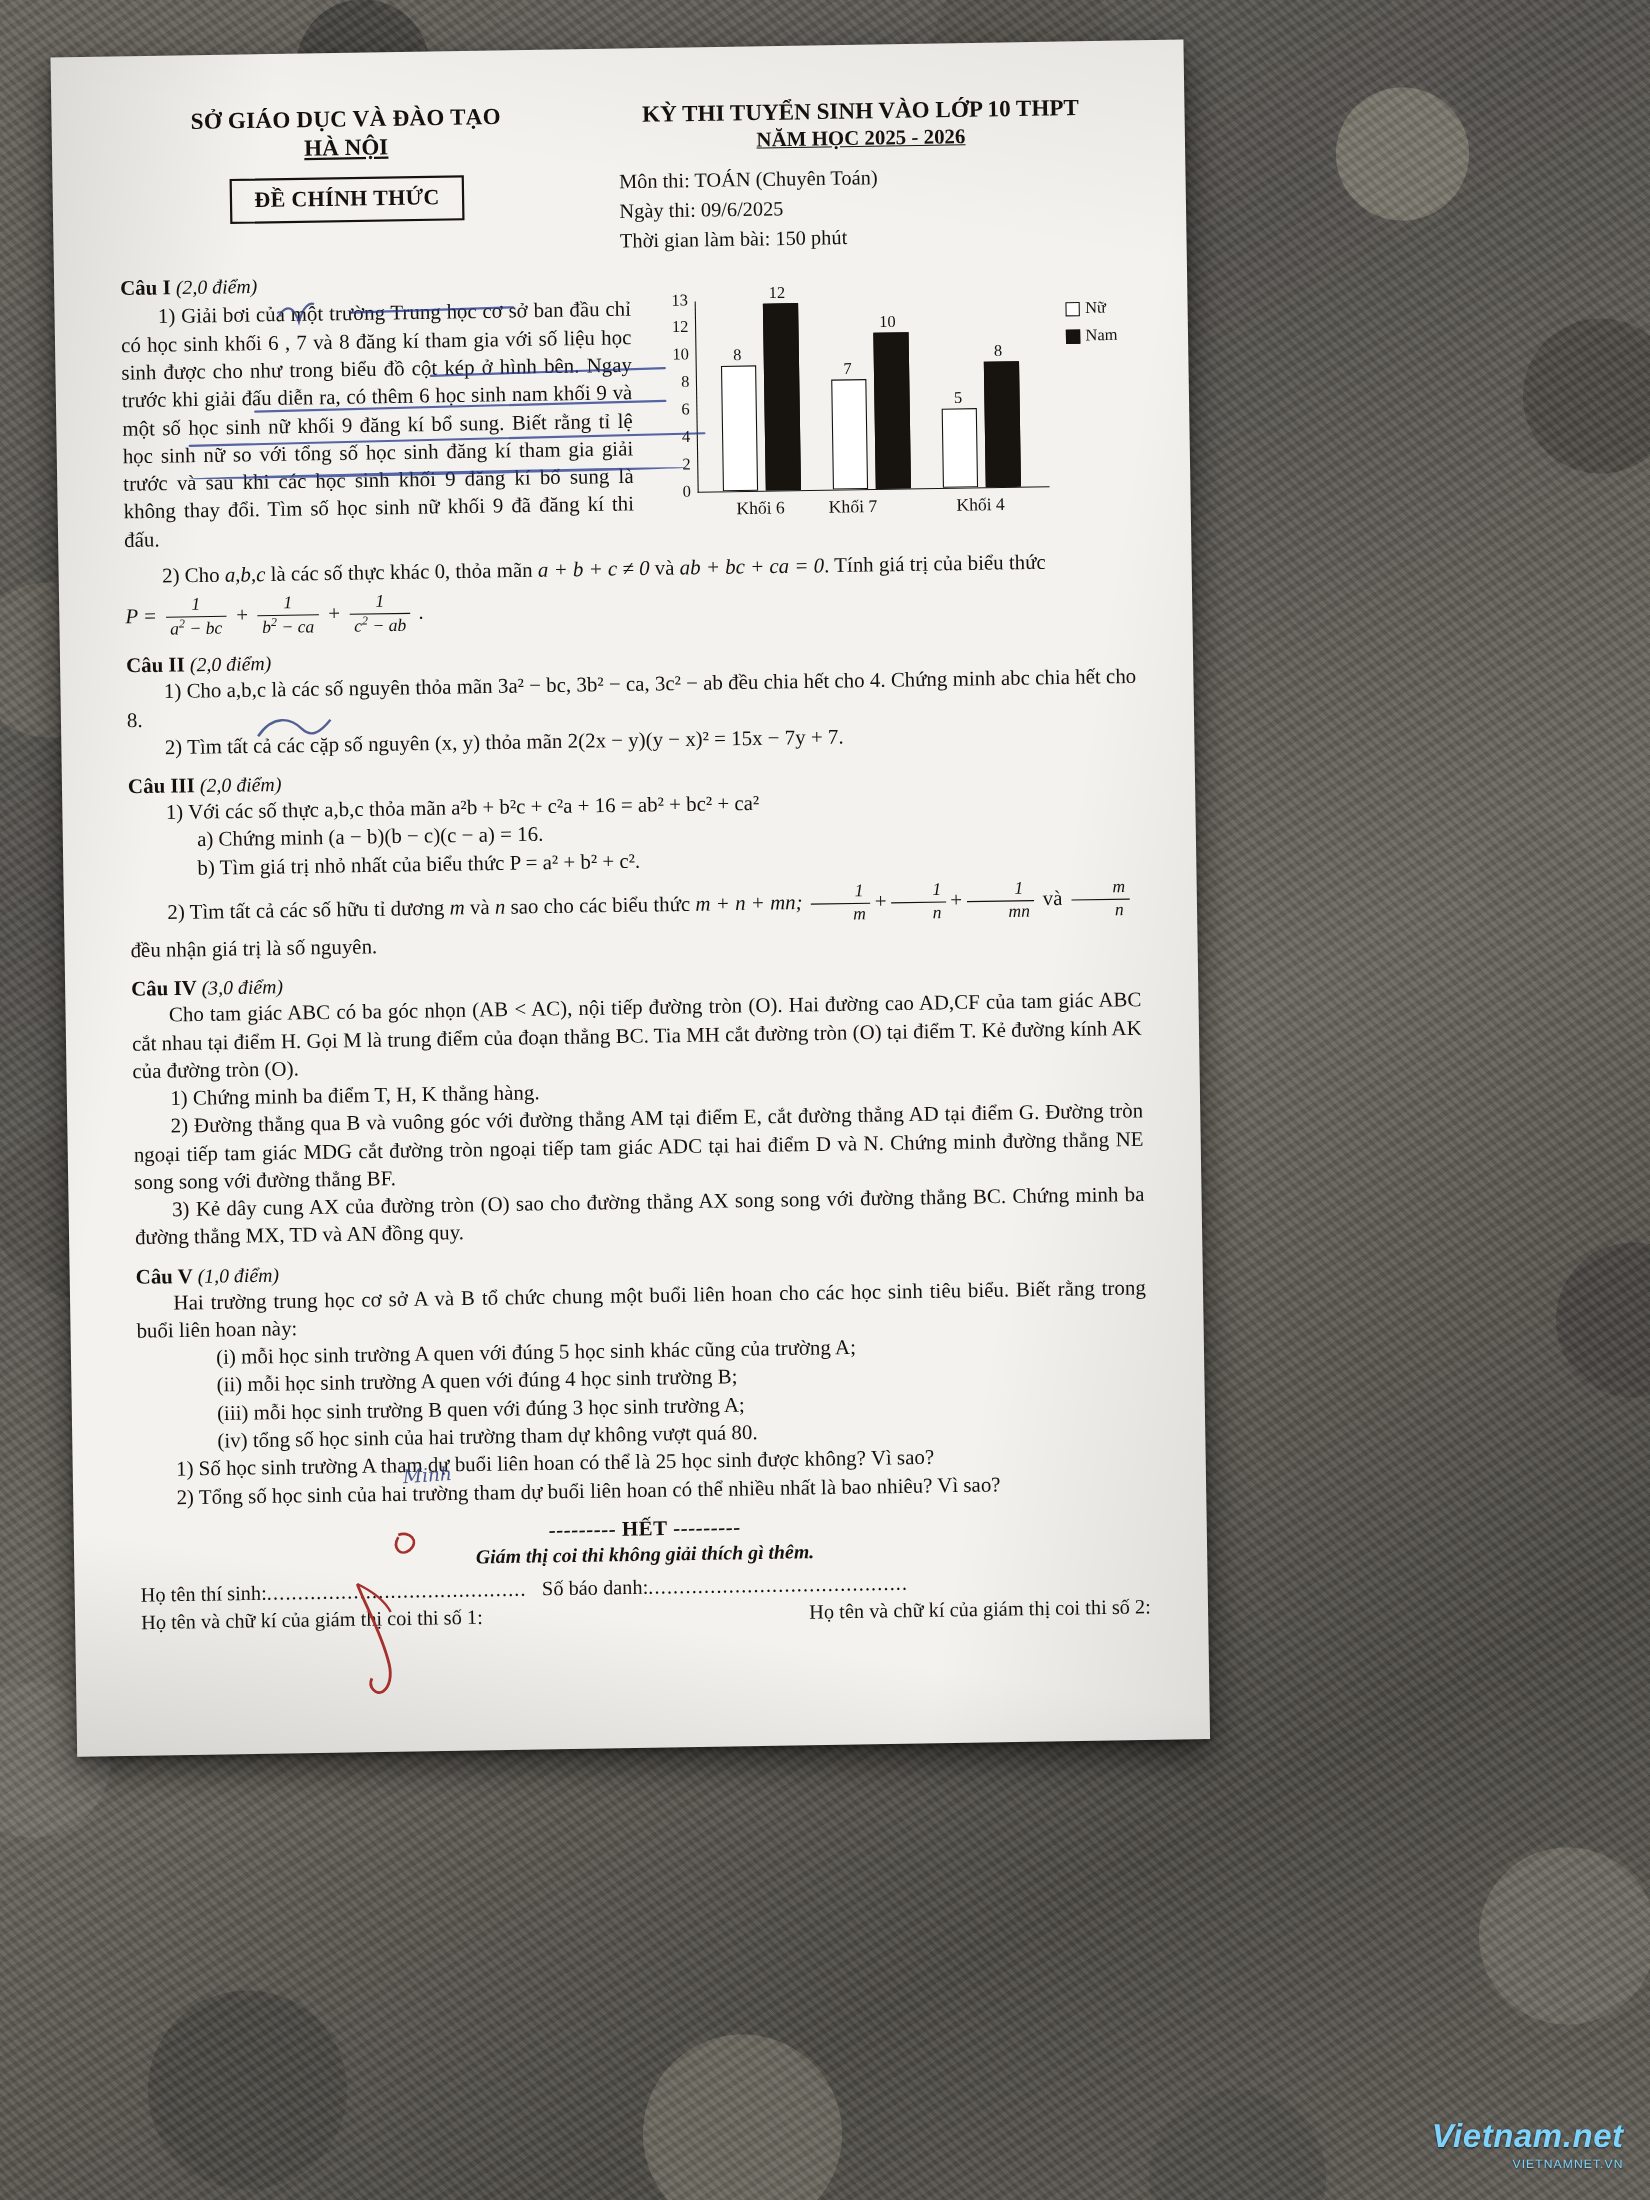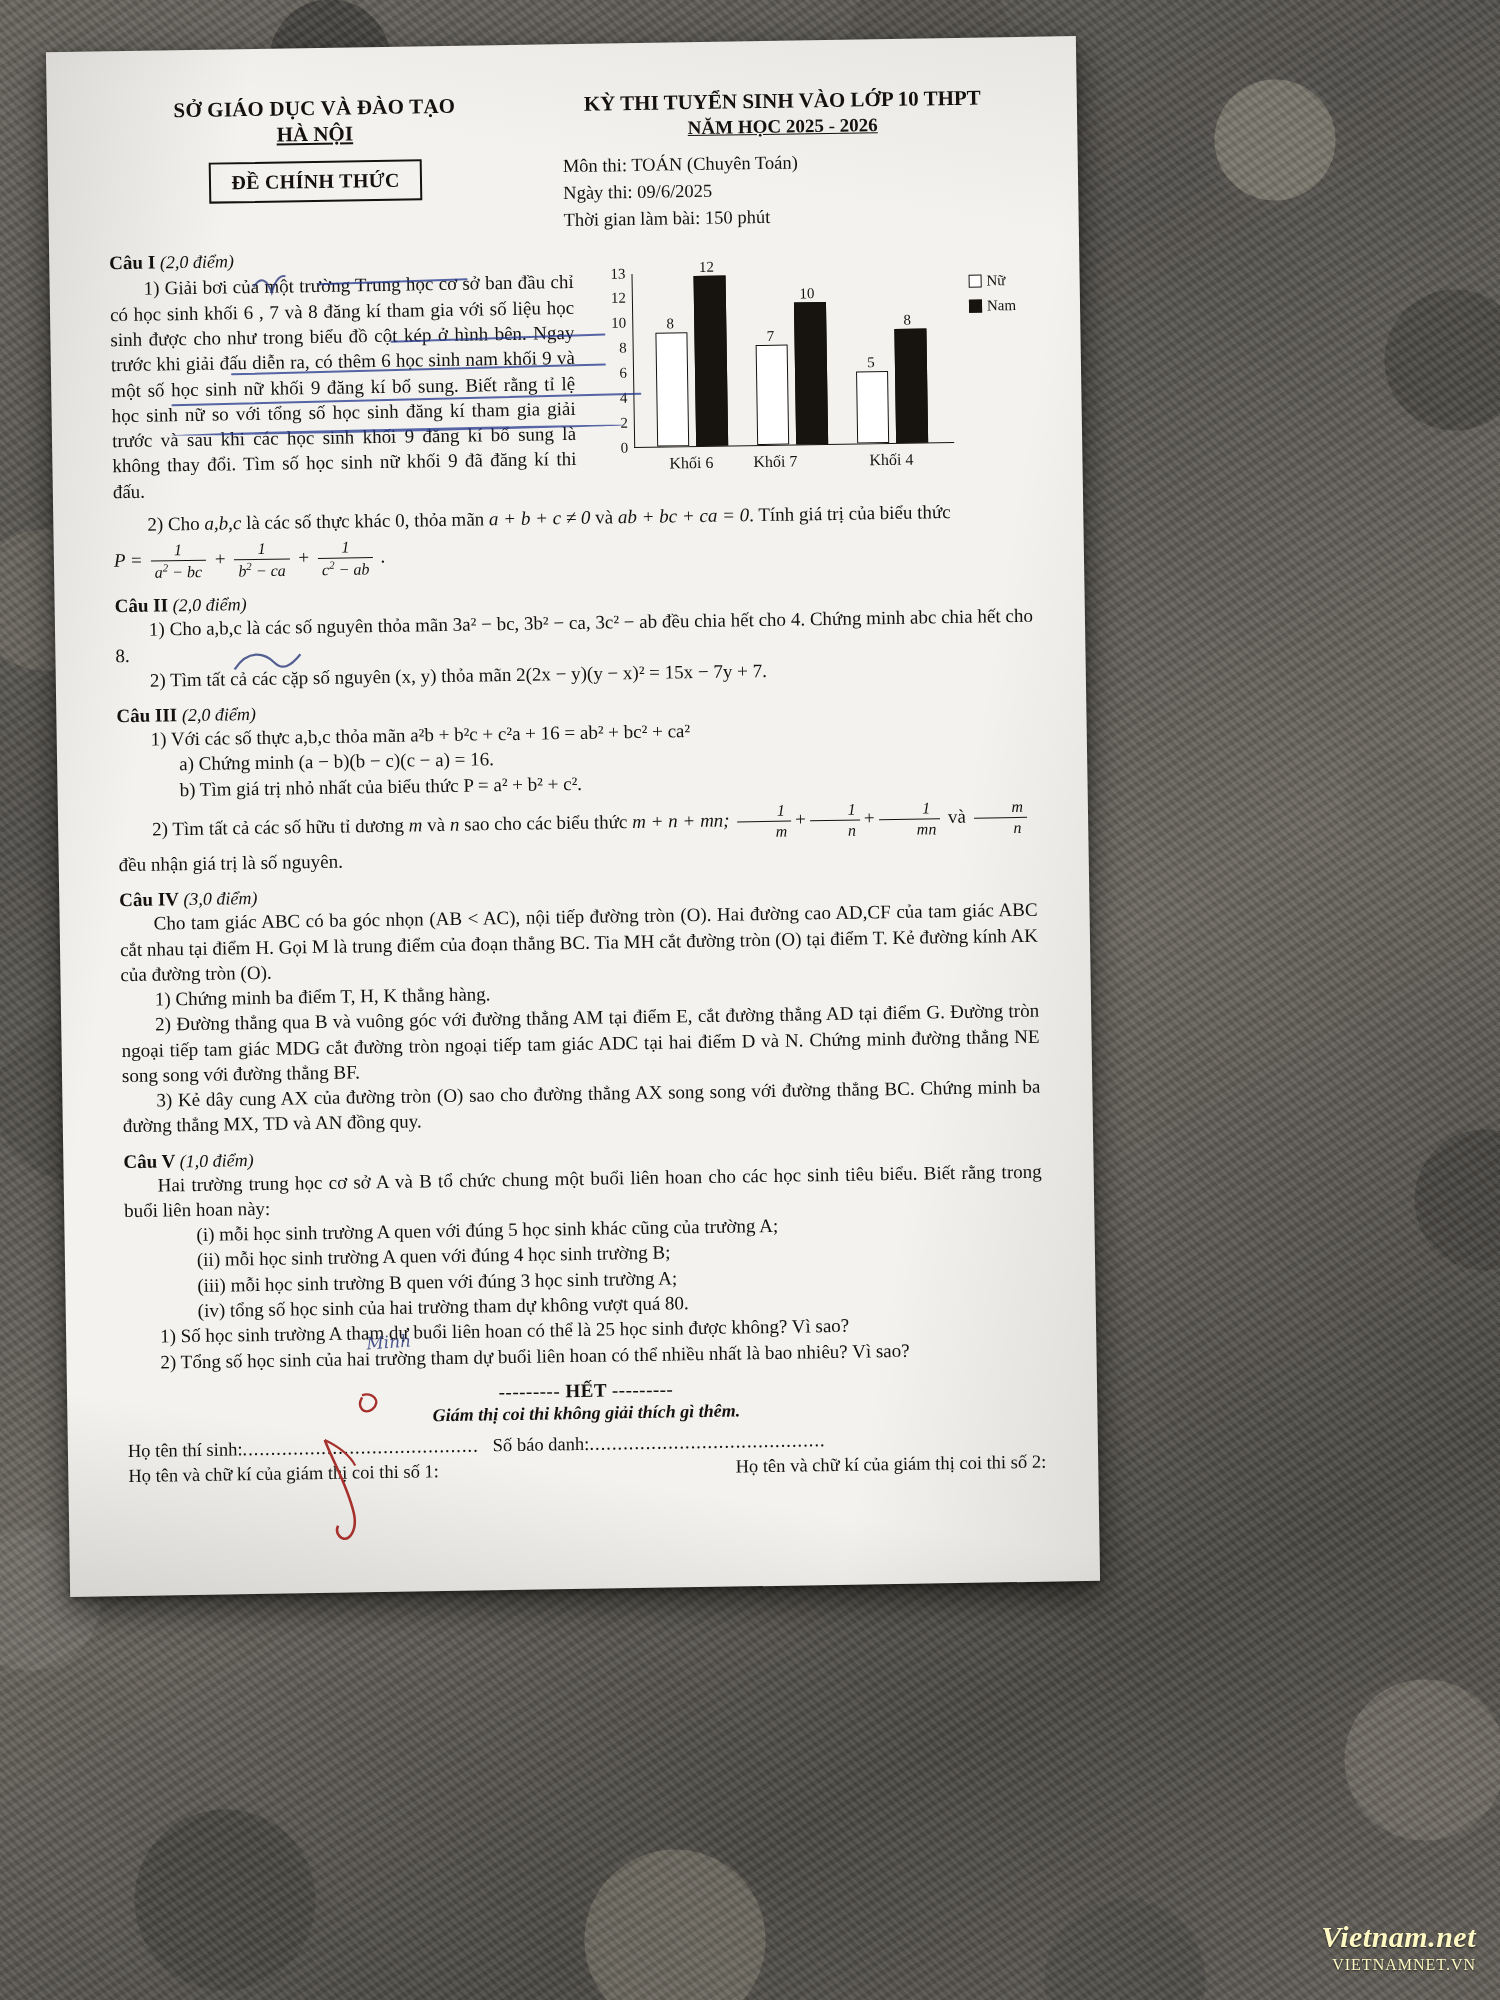--- a/index.html
+++ b/index.html
@@ -114,25 +114,25 @@
     position:absolute;height:2px;background:rgba(32,52,140,.75);border-radius:2px;
   }
   .hand-name{
     position:absolute;left:300px;top:1285px;font-family:"DejaVu Serif", serif;
     font-style:italic;font-size:17px;color:#2b3a7a;opacity:.85;transform:rotate(-3deg);
   }
 
   
   .wm{
     position:absolute;right:24px;bottom:26px;text-align:right;
-    color:#fef9c3;text-shadow:0 1px 2px rgba(0,0,0,.7);
-    font-family:Liberation Serif, serif;
+    color:#7dd3fc;text-shadow:0 1px 2px rgba(0,0,0,.7);
+    font-family:Liberation Sans, sans-serif;
   }
   .wm .l1{font-size:30px;font-weight:bold;font-style:italic;letter-spacing:.5px;}
-  .wm .l2{font-size:16px;letter-spacing:1px;margin-top:2px;}
+  .wm .l2{font-size:11px;letter-spacing:1px;margin-top:2px;}
 </style>
 </head>
 <body>
 
 <div id="bg"></div>
 
 <div id="paper">
   <div class="content">
 
     <div class="hdr">

